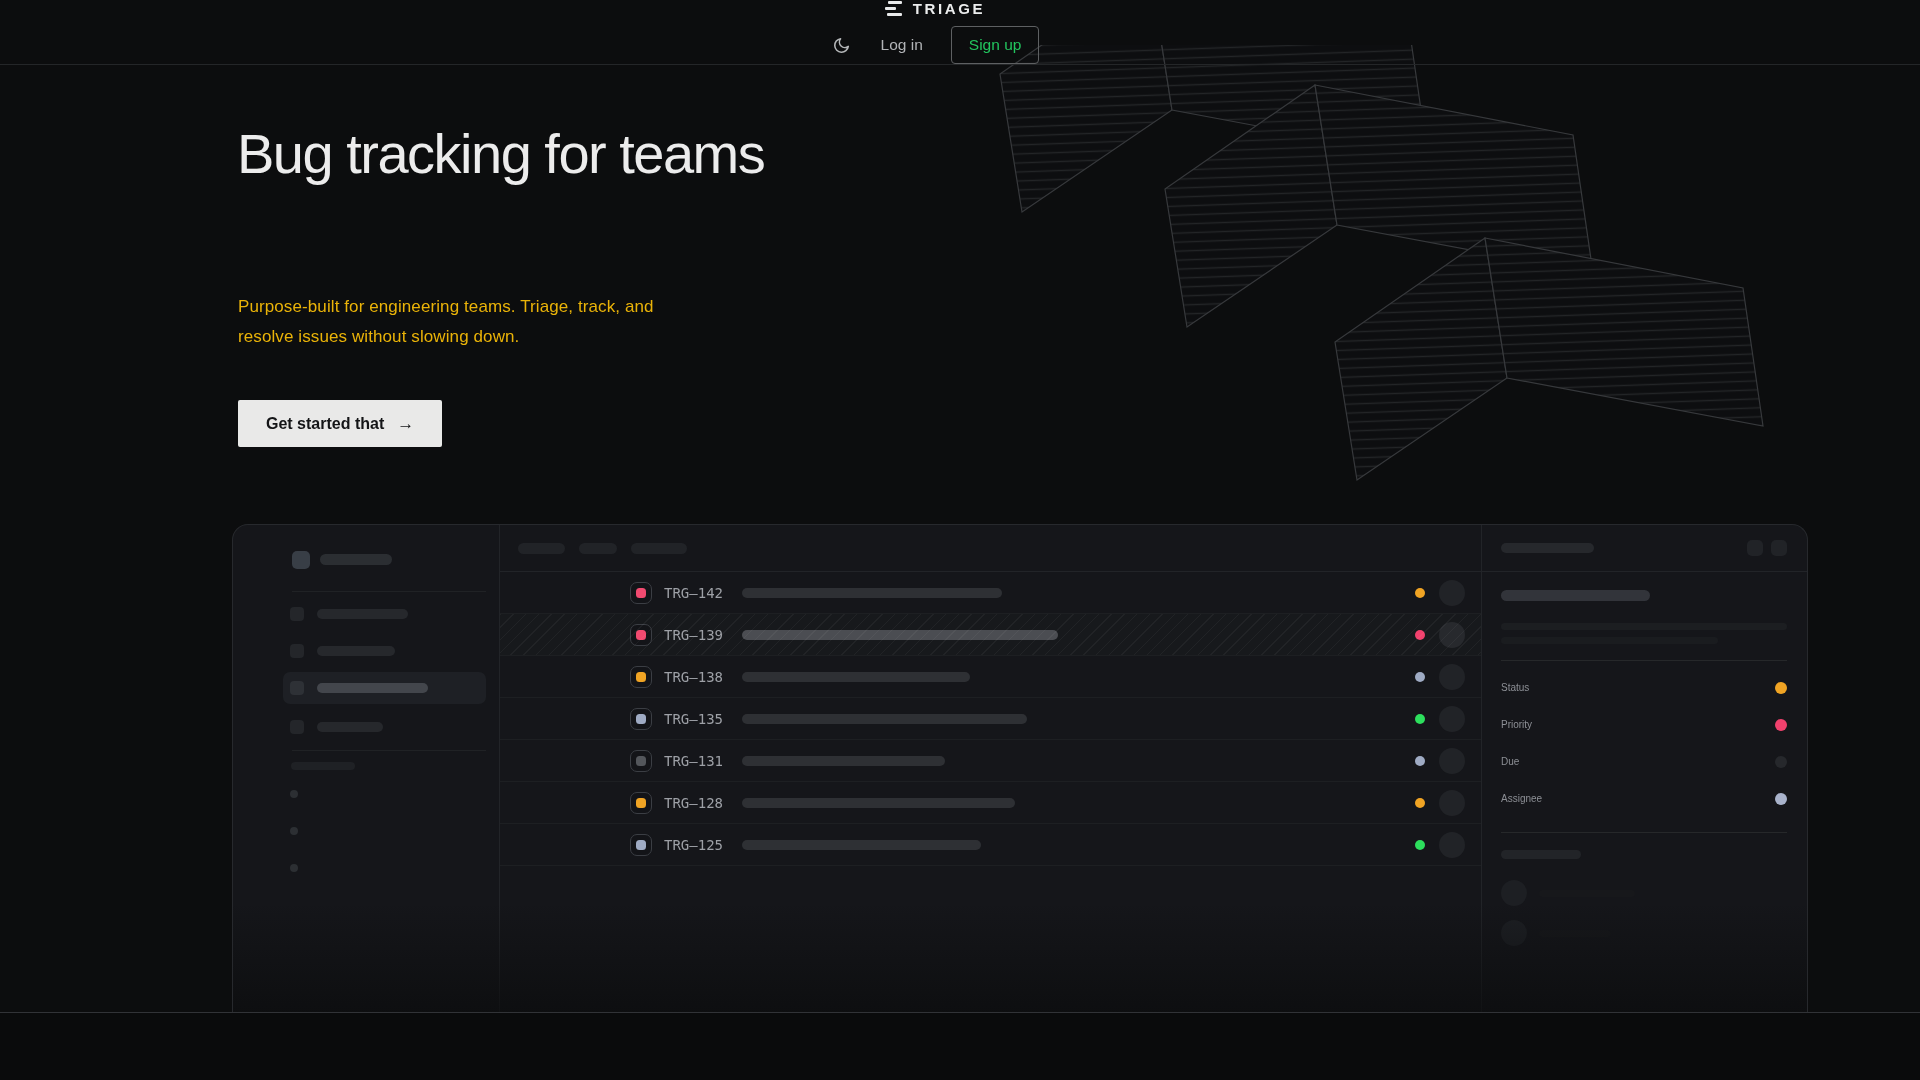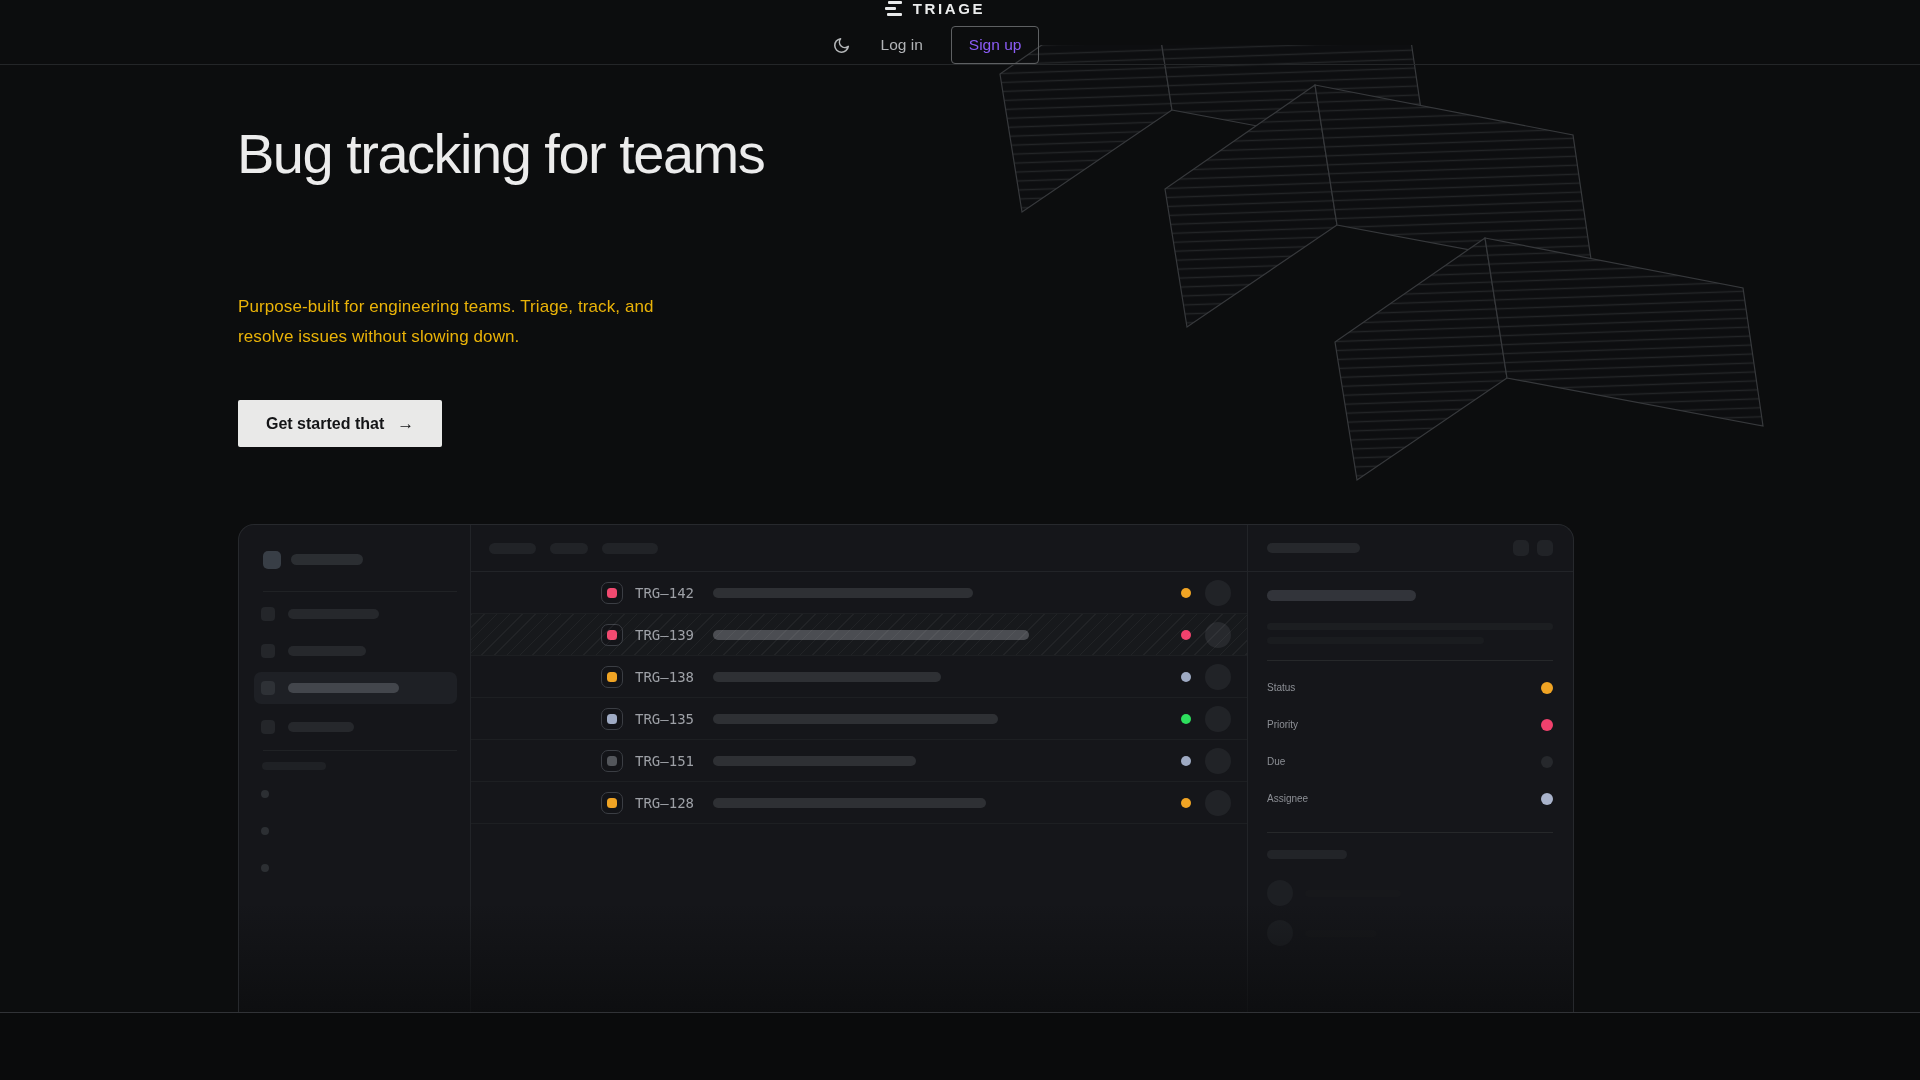--- a/index.html
+++ b/index.html
@@ -14,44 +14,44 @@
   .logo { display:flex; flex-direction:column; gap:2.5px; width:17px; }
   .logo i { display:block; height:3.4px; background:#e9eaeb; border-radius:1px; }
   .logo i:nth-child(1){ width:14px; margin-left:3px; }
   .logo i:nth-child(2){ width:11px; margin-left:0; }
   .logo i:nth-child(3){ width:15px; margin-left:2px; }
   .brand-name { color:#eceded; font-size:15px; font-weight:700; letter-spacing:2.6px; }
   .nav-right { display:flex; align-items:center; gap:28px; }
   .theme-btn { background:none; border:none; cursor:pointer; width:22px; height:22px;
                display:flex; align-items:center; justify-content:center; }
   .login { color:#b2b4b7; font-size:15.5px; cursor:pointer; text-decoration:none; }
-  .signup { background:transparent; color:#8b5cf6; font-size:15.5px;
+  .signup { background:transparent; color:#22c55e; font-size:15.5px;
             border:1px solid #5e6062; border-radius:4px; padding:9px 17px; cursor:pointer;
             font-family:"Liberation Sans", sans-serif; }
   .nav-hairline { position:absolute; left:0; top:64px; width:1920px; height:1px;
                   background:#242628; z-index:4; }
 
   
   .hero { position:absolute; left:0; top:0; width:1920px; height:1013px; overflow:hidden; }
   .wires { position:absolute; left:980px; top:45px; z-index:1; }
   .hero-title { position:absolute; left:237px; top:122px; z-index:2;
                 color:#ececec; font-size:56px; font-weight:500; letter-spacing:-1.5px;
                 line-height:64px; }
   .hero-sub { position:absolute; left:238px; top:292px; z-index:2;
               color:#eab308; font-size:17px; line-height:30px; letter-spacing:0.1px; }
   .cta { position:absolute; left:238px; top:400px; z-index:2; height:47px;
          background:#e9e9e8; color:#141517; border:none; border-radius:2px;
          font-size:16px; font-weight:700; display:inline-flex; align-items:center;
          gap:13px; padding:0 28px; cursor:pointer; font-family:"Liberation Sans", sans-serif; }
   .cta .arrow { font-size:17px; font-weight:400; position:relative; top:0.5px; }
 
   
-  .window { position:absolute; left:238px; top:524px; width:1336px; height:489px; z-index:3;
+  .window { position:absolute; left:232px; top:524px; width:1576px; height:489px; z-index:3;
             background:#15161a; border:1px solid #27292d; border-bottom:none;
-            border-radius:16px 16px 0 0; overflow:hidden; display:flex; }
+            border-radius:16px 16px 0 0; overflow:hidden; display:flex;padding-left:35px; }
   .win-fade { position:absolute; left:0; bottom:0; width:100%; height:110px; z-index:9;
               background:linear-gradient(180deg, rgba(12,13,14,0) 0%, rgba(11,12,13,0.75) 100%);
               pointer-events:none; }
 
   
   .sb { position:relative; width:232px; flex:none; border-right:1px solid #222428; }
   .sb-logo-sq { position:absolute; left:24px; top:26px; width:18px; height:18px;
                 border-radius:5px; background:#383e46; }
   .sb-logo-bar { position:absolute; left:52px; top:29px; width:72px; height:11px;
                  border-radius:5.5px; background:#2b2e32; }
@@ -239,32 +239,41 @@
     </span>
     <span class="iid">TRG–135</span>
     <span class="bar-title" style="width: 285px;"></span>
     <span class="dot" style="background: rgb(45, 223, 93);"></span>
     <span class="avatar"></span>
   </div>
           <div class="row">
     <span class="chk">
       <span class="chk-in" style="background: rgb(83, 86, 91);"></span>
     </span>
-    <span class="iid">TRG–151</span>
+    <span class="iid">TRG–131</span>
     <span class="bar-title" style="width: 203px;"></span>
     <span class="dot" style="background: rgb(159, 171, 196);"></span>
     <span class="avatar"></span>
   </div>
           <div class="row">
     <span class="chk">
       <span class="chk-in" style="background: rgb(240, 164, 36);"></span>
     </span>
     <span class="iid">TRG–128</span>
     <span class="bar-title" style="width: 273px;"></span>
     <span class="dot" style="background: rgb(240, 164, 36);"></span>
+    <span class="avatar"></span>
+  </div>
+          <div class="row">
+    <span class="chk">
+      <span class="chk-in" style="background: rgb(159, 171, 196);"></span>
+    </span>
+    <span class="iid">TRG–125</span>
+    <span class="bar-title" style="width: 239px;"></span>
+    <span class="dot" style="background: rgb(45, 223, 93);"></span>
     <span class="avatar"></span>
   </div>
         </div>
     </div>
 
     <aside class="detail">
       <div class="d-head">
         <div class="d-head-bar"></div>
         <div class="d-head-right">
           <div class="d-sq"></div>

